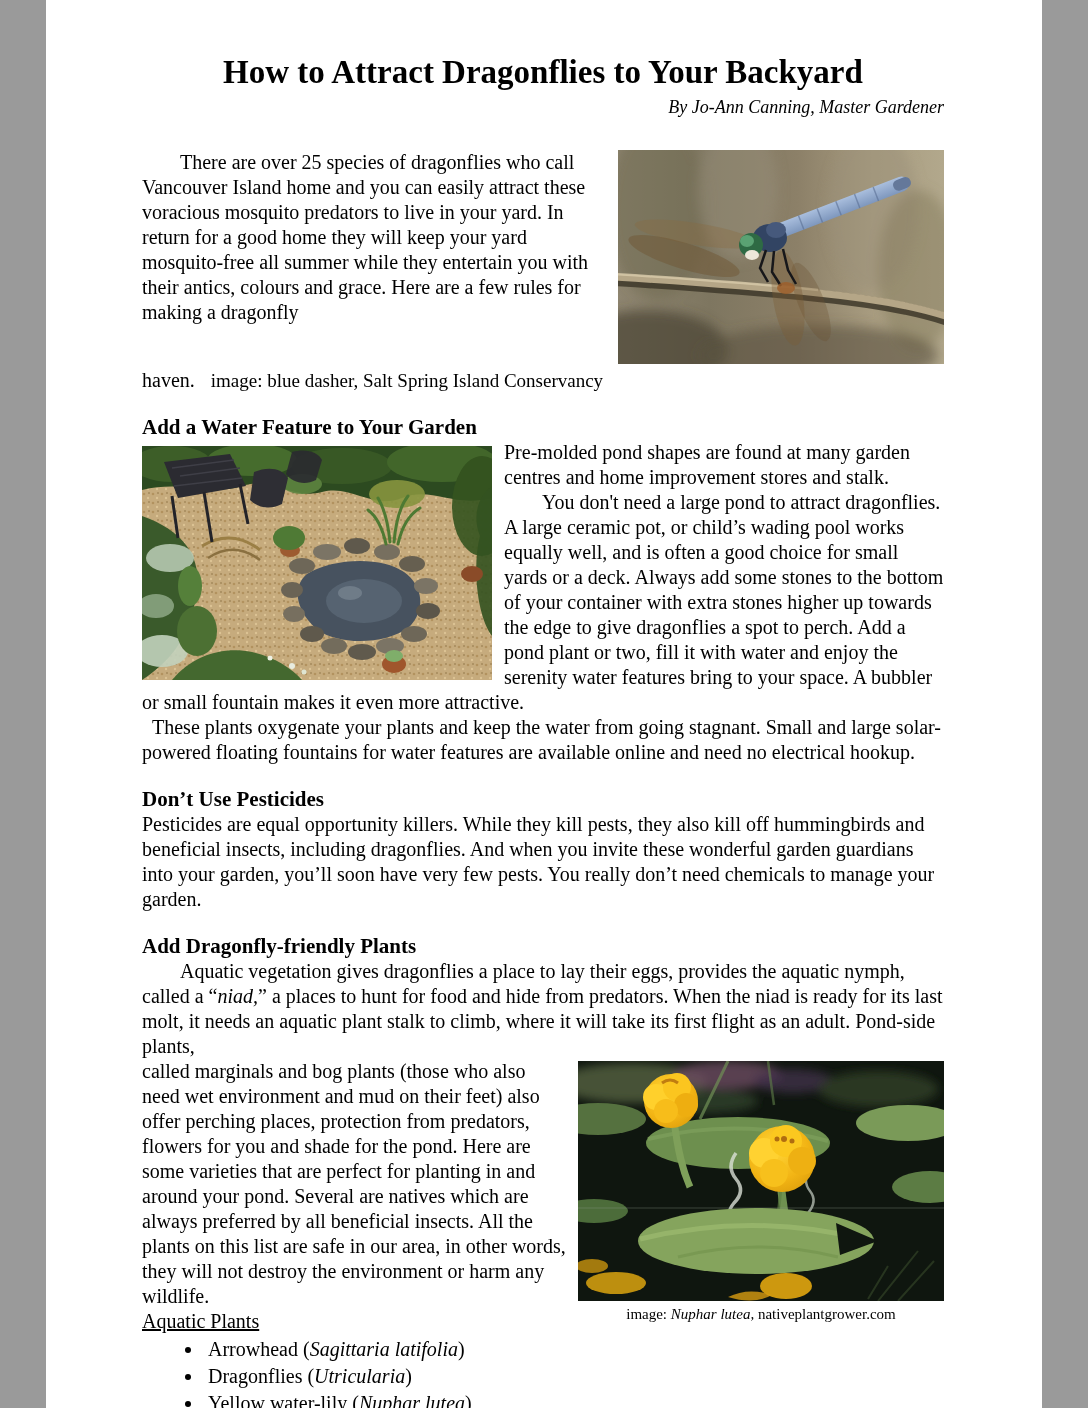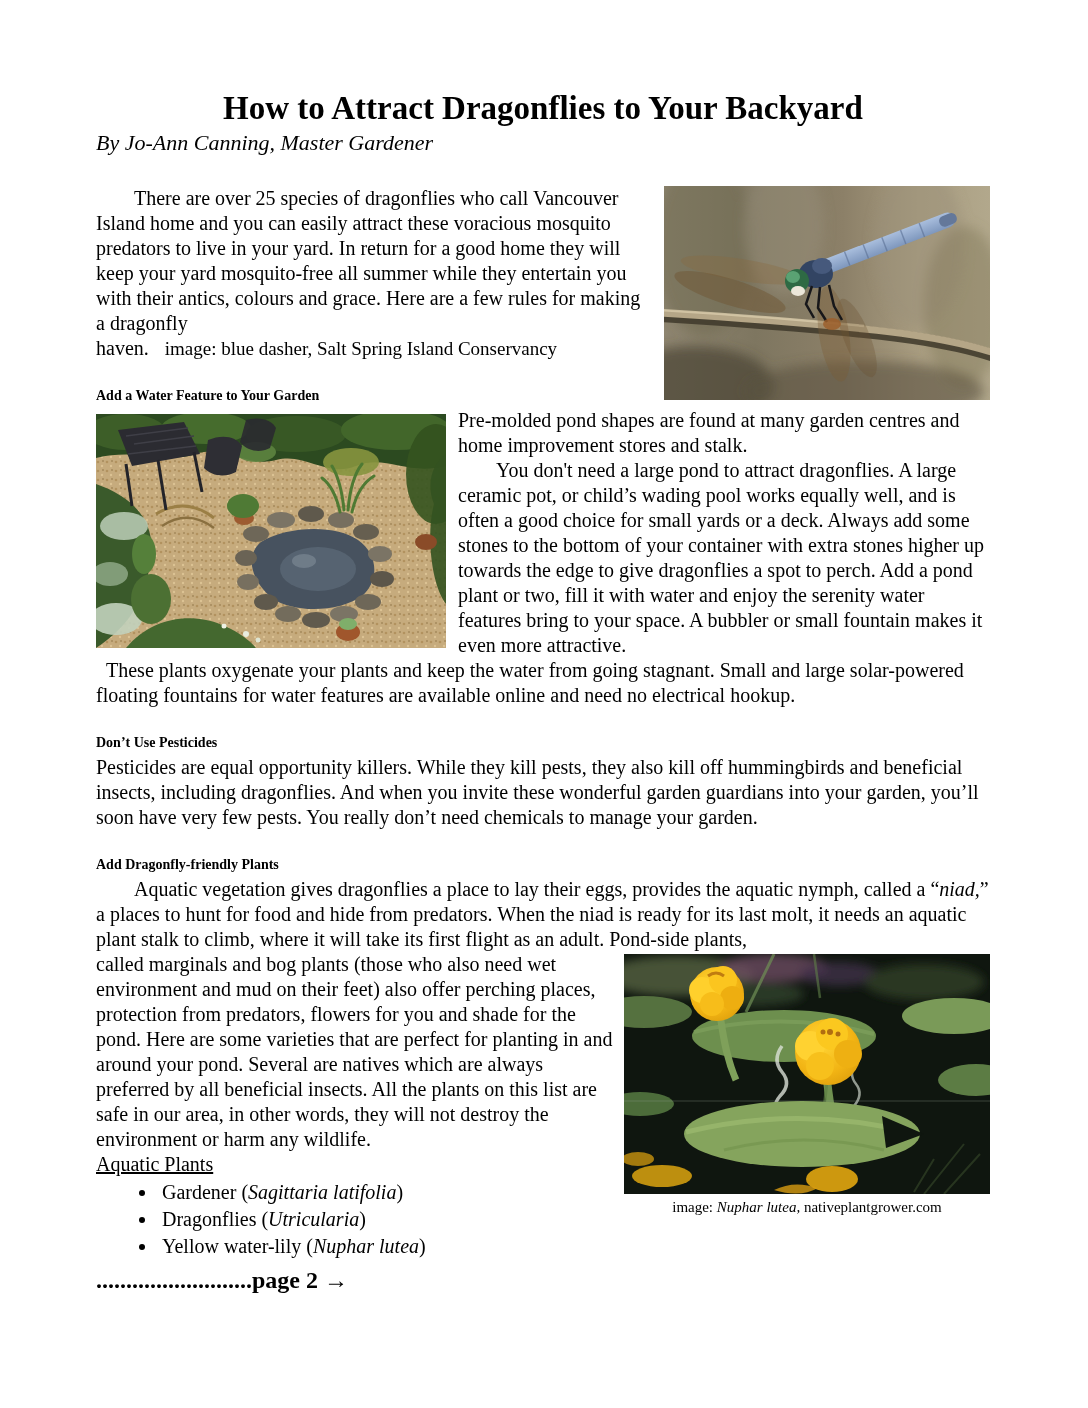--- a/index.html
+++ b/index.html
@@ -1,30 +1,30 @@
 <!DOCTYPE html>
 <html><head>
 <meta charset="utf-8">
 <style>
   html,body{margin:0;padding:0;background:#9a9a9a;}
   .page{
     position:relative;
-    width:1088px;height:1408px;
+    width:996px;height:1408px;
     margin:0 auto;
     background:#ffffff;
     box-sizing:border-box;
-    padding:88px 98px 0 96px;
+    padding:52px 98px 0 96px;
     color:#000;
     font-family:"Liberation Serif","DejaVu Serif",serif;
     font-size:20px;line-height:25px;
     overflow:hidden;
   }
   h1.doc-title{font-size:33px;line-height:40px;font-weight:bold;text-align:center;margin:0;}
-  .byline{font-style:italic;font-size:22px;line-height:26px;text-align:left;margin:2px 0 30px;}
-  h2.sec-head{font-size:14px;line-height:25px;font-weight:bold;margin:22px 0 0;}
+  .byline{font-style:italic;font-size:18px;line-height:26px;text-align:right;margin:2px 0 30px;}
+  h2.sec-head{font-size:21px;line-height:25px;font-weight:bold;margin:22px 0 0;}
   h2.clear-head{clear:both;}
   p{margin:0;}
   .ti{text-indent:38px;}
   .ti-sm{text-indent:10px;}
   figure{margin:0;}
   .fig-dragonfly{float:right;width:326px;height:214px;margin:0 0 4px 16px;}
   .fig-pond{float:left;width:350px;margin:6px 12px 0 0;}
   .fig-lily{float:right;width:366px;margin:2px 0 0 10px;}
   .fig-dragonfly svg,.fig-pond svg,.fig-lily svg{display:block;}
   figcaption.figcap{font-size:15px;line-height:20px;text-align:center;padding-top:3px;}
@@ -253,20 +253,20 @@
       <ellipse cx="38" cy="222" rx="30" ry="11" fill="#dca40f" opacity=".85"></ellipse>
       <ellipse cx="14" cy="205" rx="16" ry="7" fill="#c8930e" opacity=".8"></ellipse>
       <path d="M300,240 L340,190 M320,240 L356,200 M290,238 L310,205" stroke="#2e3d24" stroke-width="2" opacity=".8"></path>
     </svg>
     <figcaption class="figcap"><span>image: </span><span class="it">Nuphar lutea,</span><span> nativeplantgrower.com</span></figcaption>
   </figure>
 
   <p>called marginals and bog plants (those who also need wet environment and mud on their feet) also offer perching places, protection from predators, flowers for you and shade for the pond. Here are some varieties that are perfect for planting in and around your pond. Several are natives which are always preferred by all beneficial insects. All the plants on this list are safe in our area, in other words, they will not destroy the environment or harm any wildlife.</p>
   <p class="list-heading">Aquatic Plants</p>
   <ul class="plant-list">
-    <li><span>Gardener (</span><span class="it">Sagittaria latifolia</span><span>)</span></li>
+    <li><span>Arrowhead (</span><span class="it">Sagittaria latifolia</span><span>)</span></li>
     <li><span>Dragonflies (</span><span class="it">Utricularia</span><span>)</span></li>
     <li><span>Yellow water-lily (</span><span class="it">Nuphar lutea</span><span>)</span></li>
   </ul>
 
   <div class="page-footer">..........................page 2 →</div>
 
 </div>
 
 </body></html>

